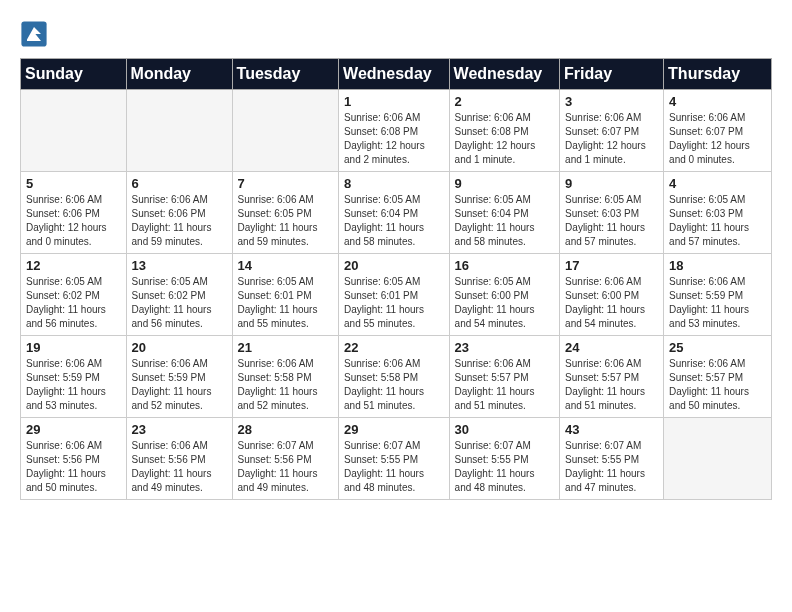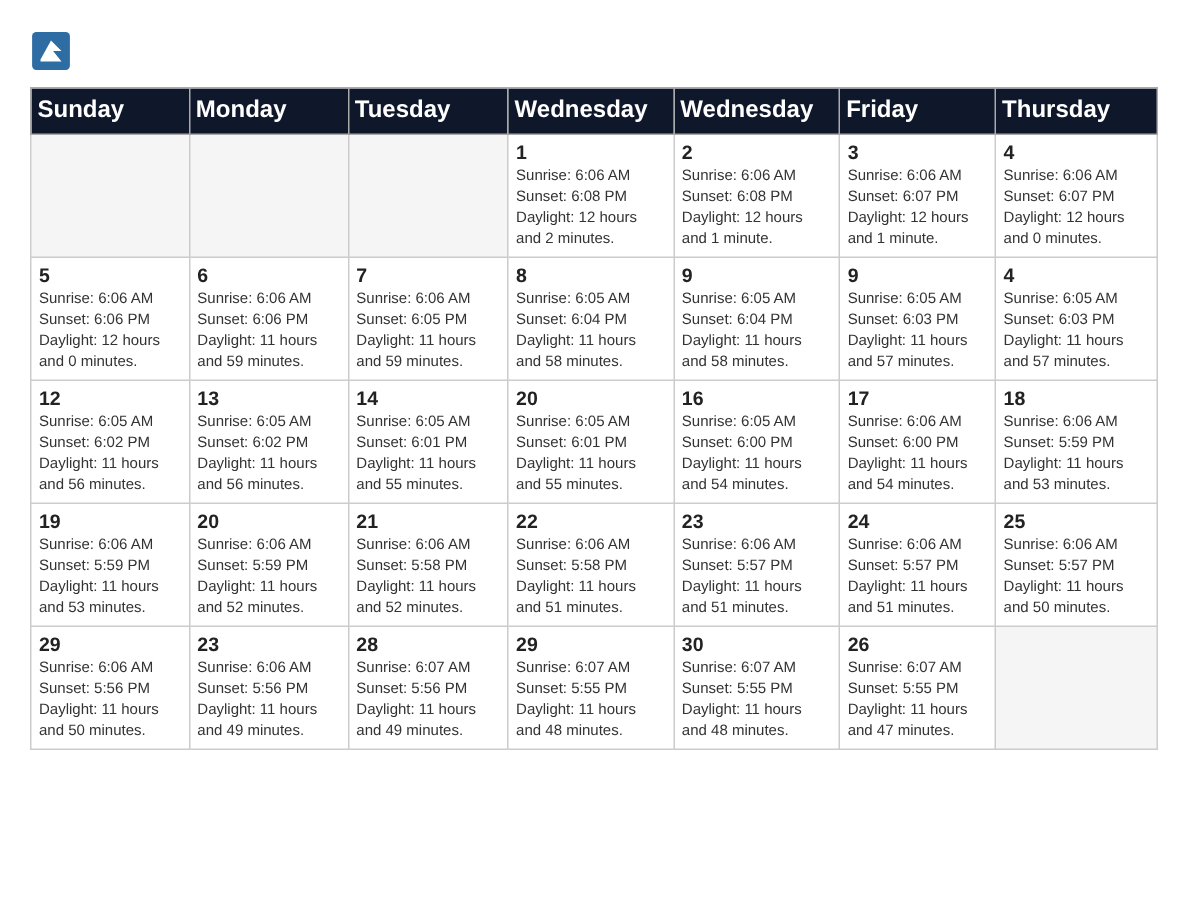--- a/index.html
+++ b/index.html
@@ -327,21 +327,21 @@
 and 48 minutes.</div>
         </td>
         <td>
           <span class="day-num">30</span>
           <div class="day-info" style="white-space: pre-line;">Sunrise: 6:07 AM
 Sunset: 5:55 PM
 Daylight: 11 hours
 and 48 minutes.</div>
         </td>
         <td>
-          <span class="day-num">26</span>
+          <span class="day-num">43</span>
           <div class="day-info" style="white-space: pre-line;">Sunrise: 6:07 AM
 Sunset: 5:55 PM
 Daylight: 11 hours
 and 47 minutes.</div>
         </td>
         <td class="empty"></td>
       </tr>
     </tbody>
 </table>
 

